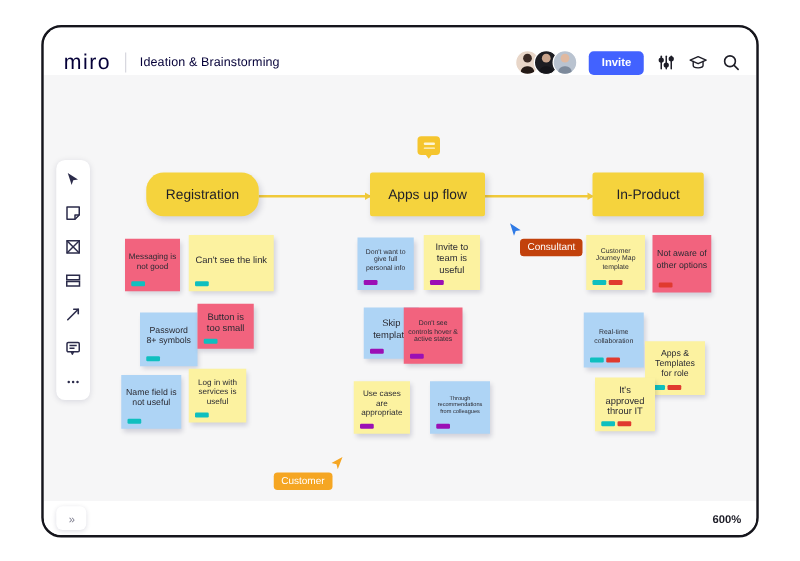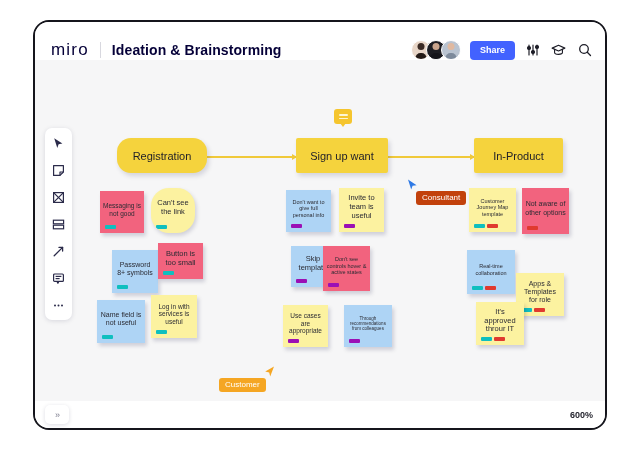--- a/index.html
+++ b/index.html
@@ -48,22 +48,22 @@
     color: #050038;
     font-weight: 400;
   }
   #header-divider {
     width: 1px;
     height: 16px;
     background: #d8d8df;
     margin: 0 11px;
   }
   #board-title {
-    font-size: 14px;
-    font-weight: bold;
+    font-size: 10px;
+    font-weight: normal;
     color: #050038;
     letter-spacing: 0.1px;
   }
   #header-right {
     margin-left: auto;
     display: flex;
     align-items: center;
     gap: 9px;
   }
   #avatars { display: flex; align-items: center; }
@@ -291,21 +291,21 @@
           <div class="avatar" style="background:#1d1d22;">
             <span class="head" style="background:#c9a48c;"></span>
             <span class="face" style="background:#15151a;"></span>
           </div>
           <div class="avatar" style="background:#b9c3d0;">
             <span class="head" style="background:#e0b9a0;"></span>
             <span class="face" style="background:#7d8a9b;"></span>
           </div>
         </div>
 
-        <button id="share-button">Share</button>
+        <button id="share-button">Invite</button>
 
         <span class="hicon">
           <svg width="14" height="14" viewBox="0 0 14 14" fill="none" stroke="#1e1e28" stroke-width="1.2" stroke-linecap="round">
             <line x1="3" y1="2" x2="3" y2="12"></line>
               <line x1="7" y1="2" x2="7" y2="12"></line>
               <line x1="11" y1="2" x2="11" y2="12"></line>
             <circle cx="3" cy="5" r="1.5" fill="#1e1e28"></circle>
               <circle cx="7" cy="9" r="1.5" fill="#1e1e28"></circle>
               <circle cx="11" cy="4" r="1.5" fill="#1e1e28"></circle>
           </svg>
@@ -326,35 +326,35 @@
         </span>
       </div>
     </div>
 
     <div id="canvas">
 
       <div id="flow-layer">
           <div class="connector" style="left: 172px; top: 96px; width: 89px;"></div>
           <div class="connector" style="left: 353px; top: 96px; width: 86px;"></div>
           <div class="flow-box" style="left: 82px; top: 78px; width: 90px; height: 35px; border-radius: 14px;">Registration</div>
-          <div class="flow-box" style="left: 261px; top: 78px; width: 92px; height: 35px;">Sign up want</div>
+          <div class="flow-box" style="left: 261px; top: 78px; width: 92px; height: 35px;">Apps up flow</div>
           <div class="flow-box" style="left: 439px; top: 78px; width: 89px; height: 35px;">In-Product</div>
           <div id="comment-badge" style="left: 299px; top: 49px;">
             <i></i>
             <i></i>
           </div>
         </div>
       <div id="notes-layer">
           <div class="sticky pink" style="left: 65px; top: 131px; width: 44px; height: 42px; font-size: 6.5px;">
             <span>Messaging is not good</span>
             <div class="tags">
               <span class="tag teal"></span>
             </div>
           </div>
-          <div class="sticky yellow" style="left: 116px; top: 128px; width: 44px; height: 45px; font-size: 7.5px; border-radius: 18px;">
+          <div class="sticky yellow" style="left: 116px; top: 128px; width: 68px; height: 45px; font-size: 7.5px;">
             <span>Can't see the link</span>
             <div class="tags">
               <span class="tag teal"></span>
             </div>
           </div>
           <div class="sticky blue" style="left: 77px; top: 190px; width: 46px; height: 43px; font-size: 7px;">
             <span>Password 8+ symbols</span>
             <div class="tags">
               <span class="tag teal"></span>
             </div>

